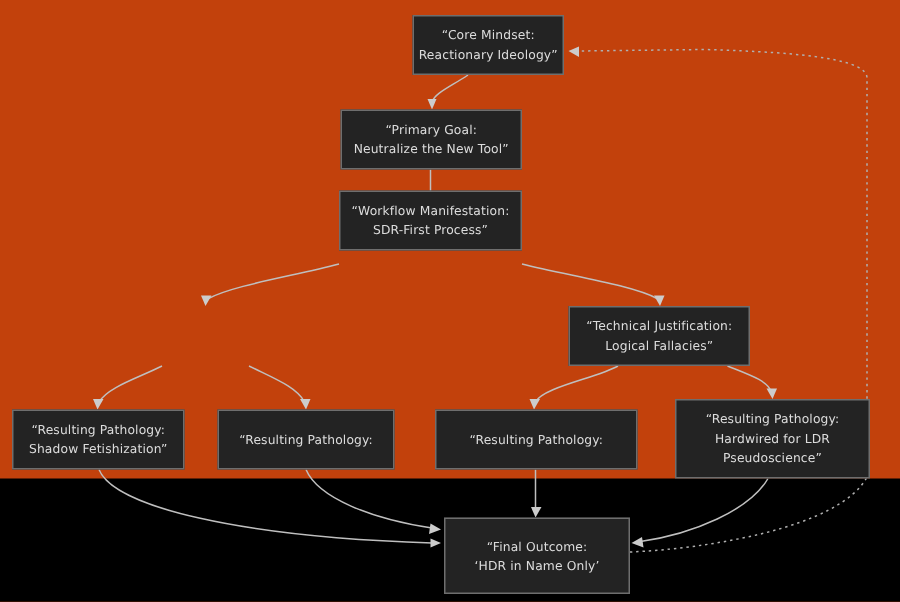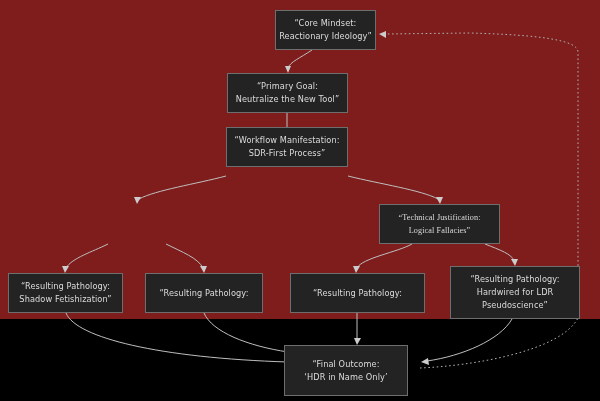--- a/index.html
+++ b/index.html
@@ -10,21 +10,21 @@
   body {
     width: 600px;
     height: 401px;
     overflow: hidden;
     font-family: "DejaVu Sans", sans-serif;
   }
   #canvas {
     position: relative;
     width: 600px;
     height: 319px;
-    background: #7f1d1d;
+    background: #c2410c;
   }
   svg.edges {
     position: absolute;
     left: 0;
     top: 0;
     width: 600px;
     height: 401px;
   }
   .edge {
     fill: none;
@@ -143,21 +143,21 @@
     <span class="ln">“Primary Goal:</span>
     <span class="ln">Neutralize the New Tool”</span>
   </div>
 
   <div class="node" style="left:226px; top:127px; width:122px; height:40px;">
     <span class="ln">“Workflow Manifestation:</span>
     <span class="ln">SDR-First Process”</span>
   </div>
 
 
-  <div class="node" style="left:379px; top:204px; width:121px; height:40px;font-family:Liberation Serif, serif;">
+  <div class="node" style="left:379px; top:204px; width:121px; height:40px;">
     <span class="ln">“Technical Justification:</span>
     <span class="ln">Logical Fallacies”</span>
   </div>
 
   <div class="node" style="left:8px; top:273px; width:115px; height:40px;">
     <span class="ln">“Resulting Pathology:</span>
     <span class="ln">Shadow Fetishization”</span>
   </div>
 
   <div class="node" style="left:145px; top:273px; width:118px; height:40px;">
@@ -167,18 +167,18 @@
   <div class="node" style="left:290px; top:273px; width:135px; height:40px;">
     <span class="ln">“Resulting Pathology:</span>
   </div>
 
   <div class="node" style="left:450px; top:266px; width:130px; height:53px;">
     <span class="ln">“Resulting Pathology:</span>
     <span class="ln">Hardwired for LDR</span>
     <span class="ln">Pseudoscience”</span>
   </div>
 
-  <div class="node" style="left:284px; top:345px; width:124px; height:51px;">
+  <div class="node" style="left:296px; top:345px; width:124px; height:51px;">
     <span class="ln">“Final Outcome:</span>
     <span class="ln">‘HDR in Name Only’</span>
   </div>
 
 </div>
 
 </body></html>

